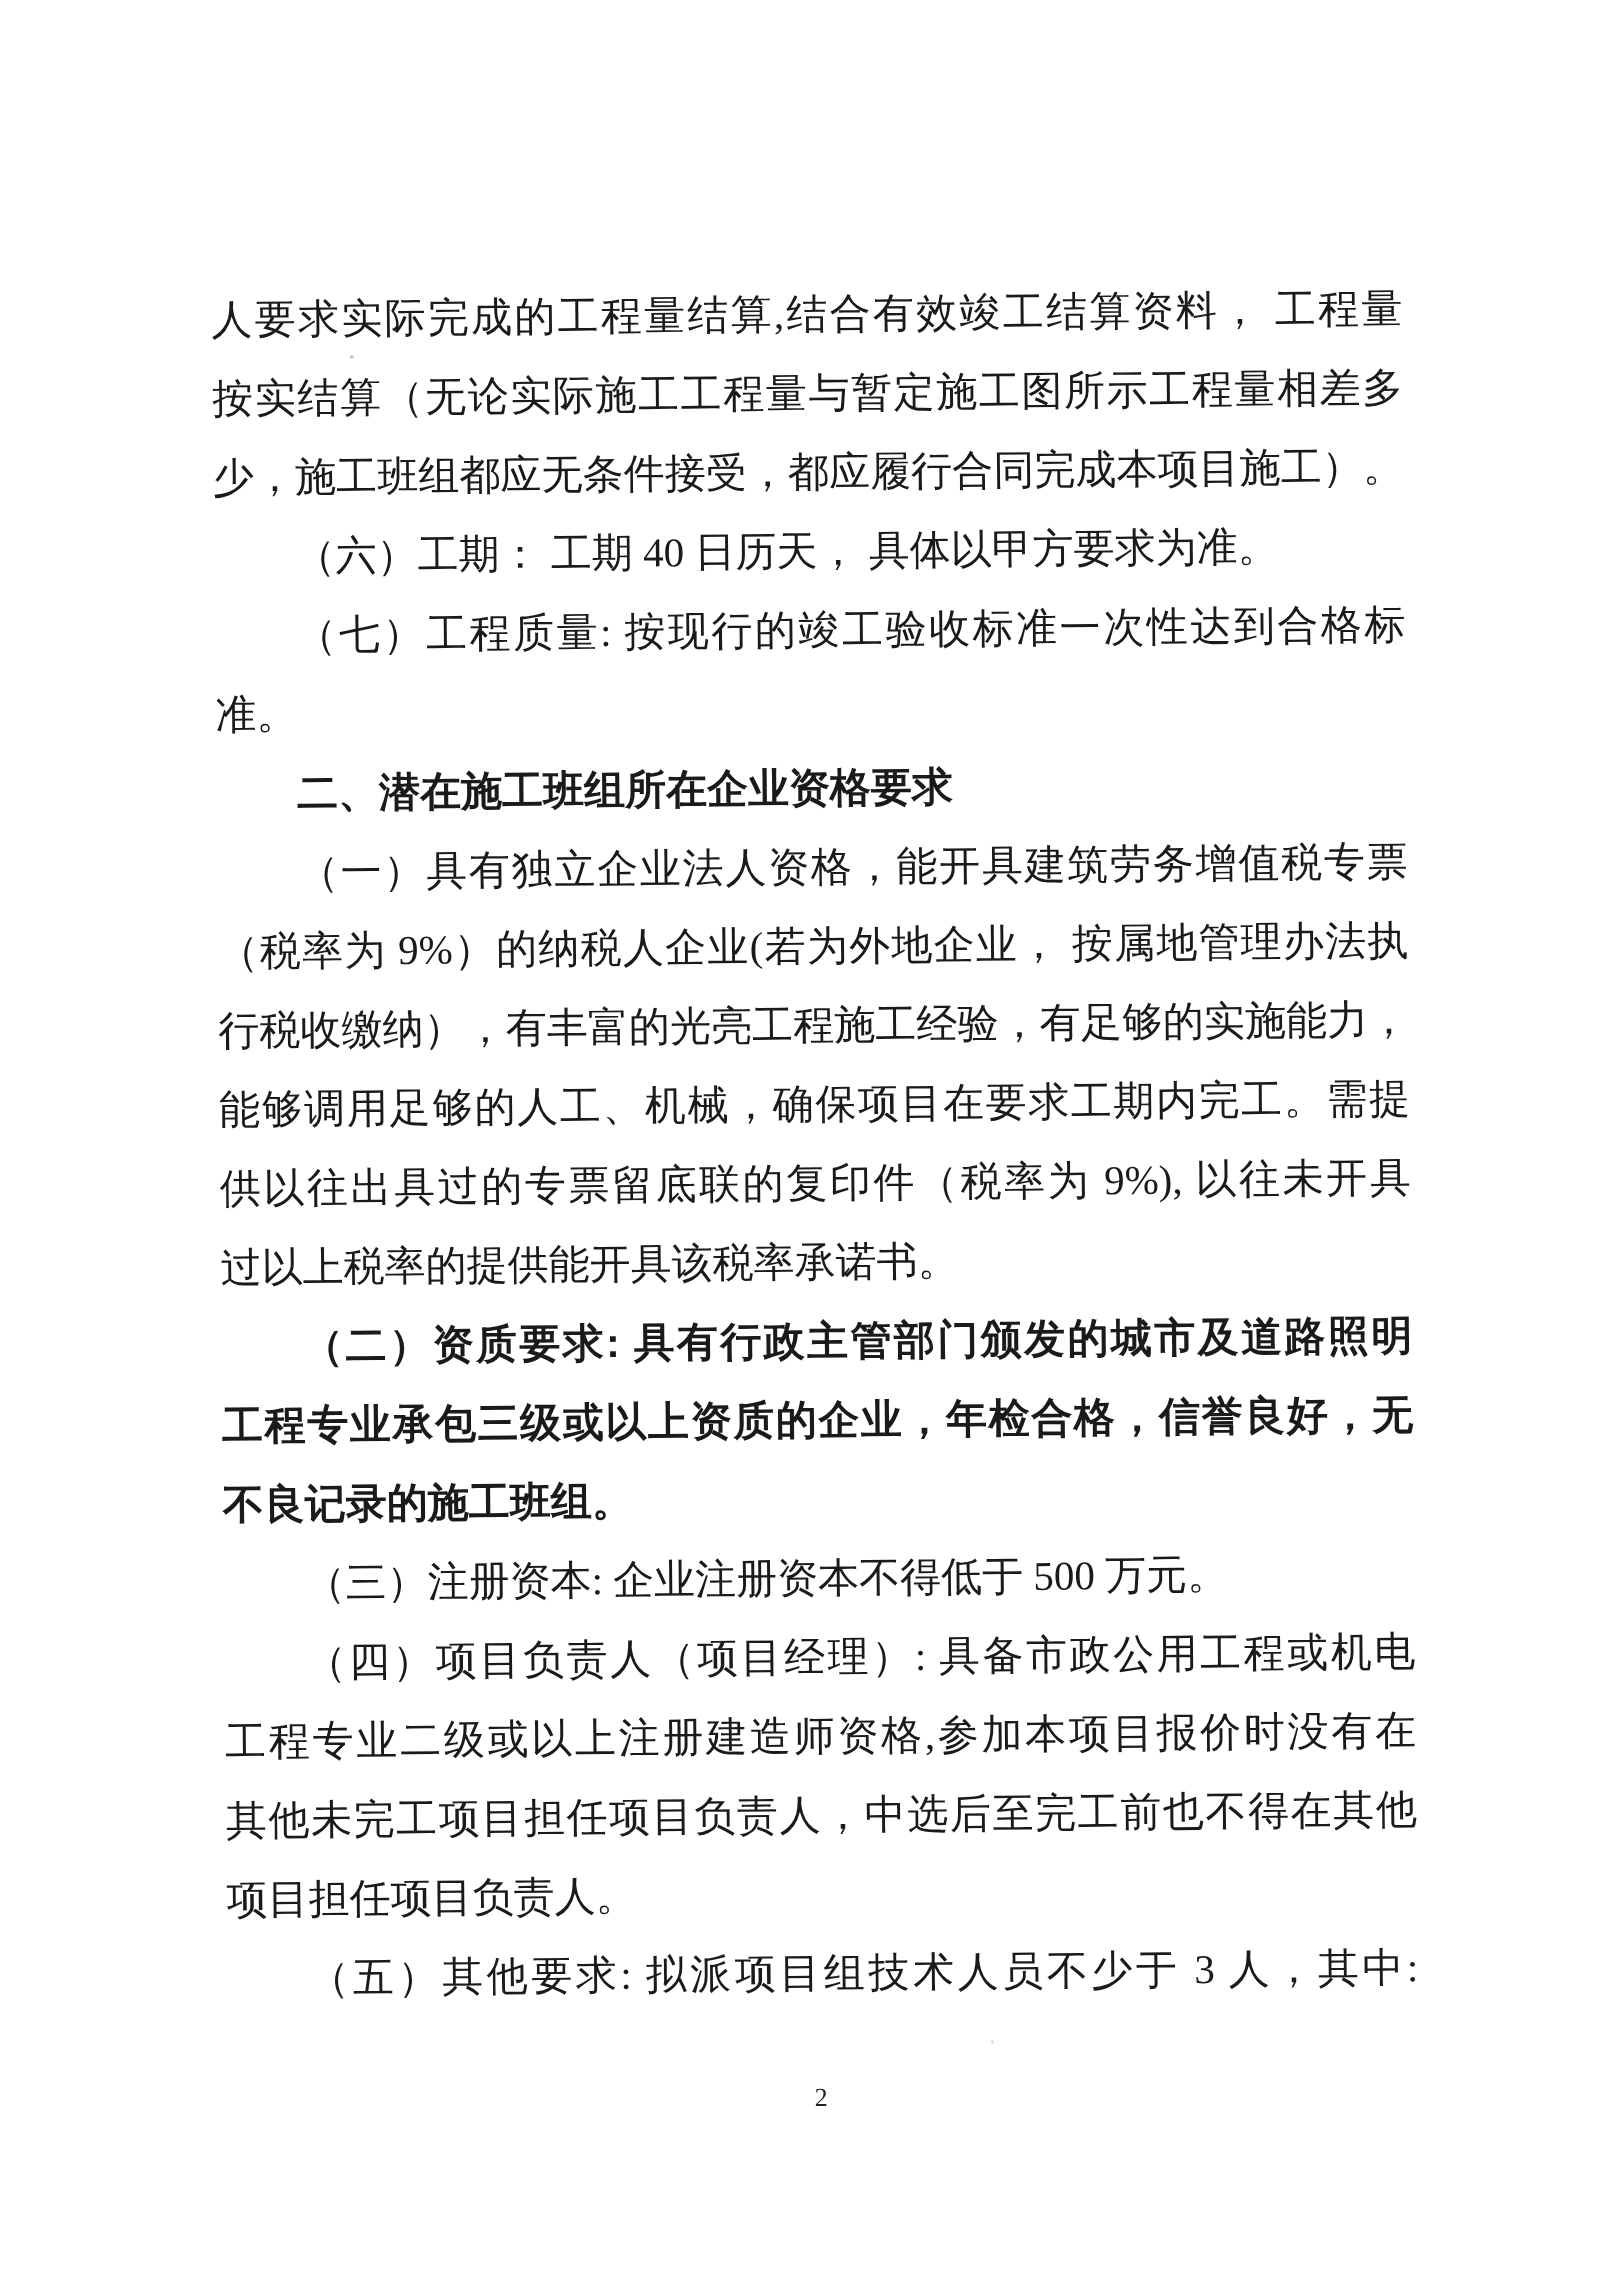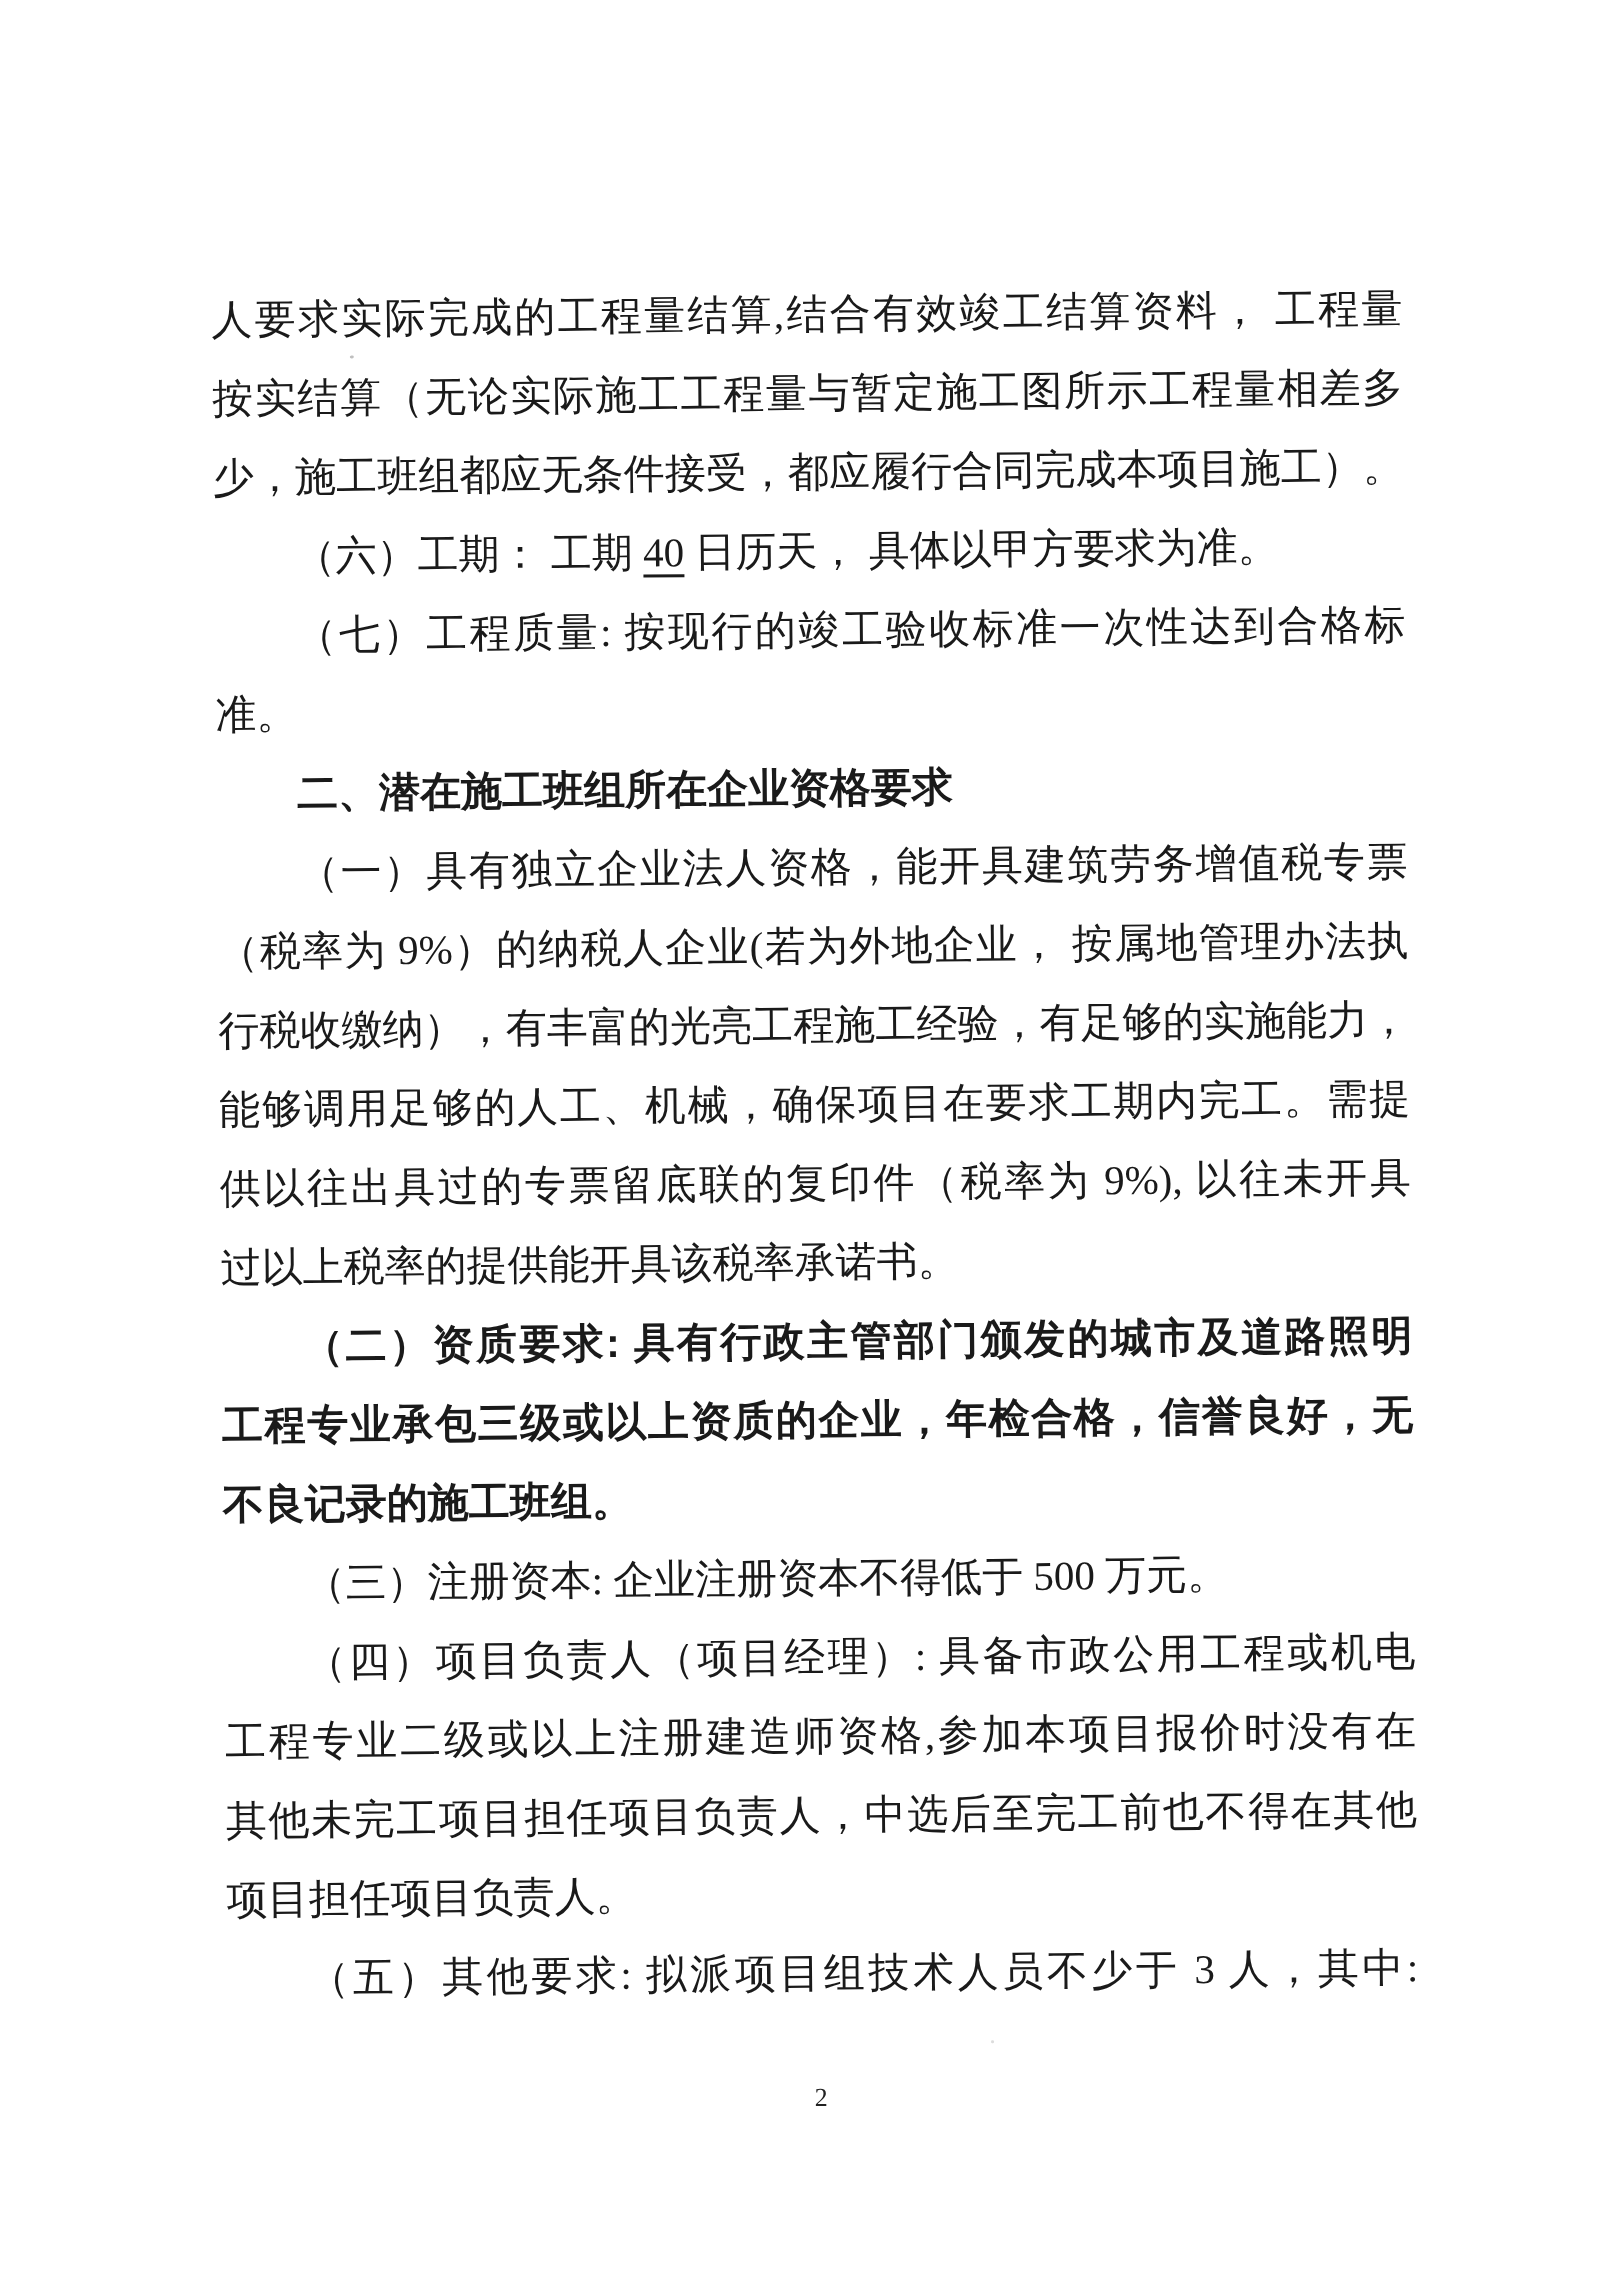--- a/index.html
+++ b/index.html
@@ -40,21 +40,20 @@
     text-align-last: justify;
   }
   .line.indent {
     text-indent: 81px;
   }
   .line.bold {
     font-family: "Liberation Sans", sans-serif;
     font-weight: 700;
   }
   .u {
-    text-decoration: underline;
     text-decoration-thickness: 3.3px;
     text-underline-offset: 7.9px;
     text-align: right;
   }
   .page-number {
     position: absolute;
     top: 2082px;
     left: 0;
     width: 100%;
     text-align: center;

